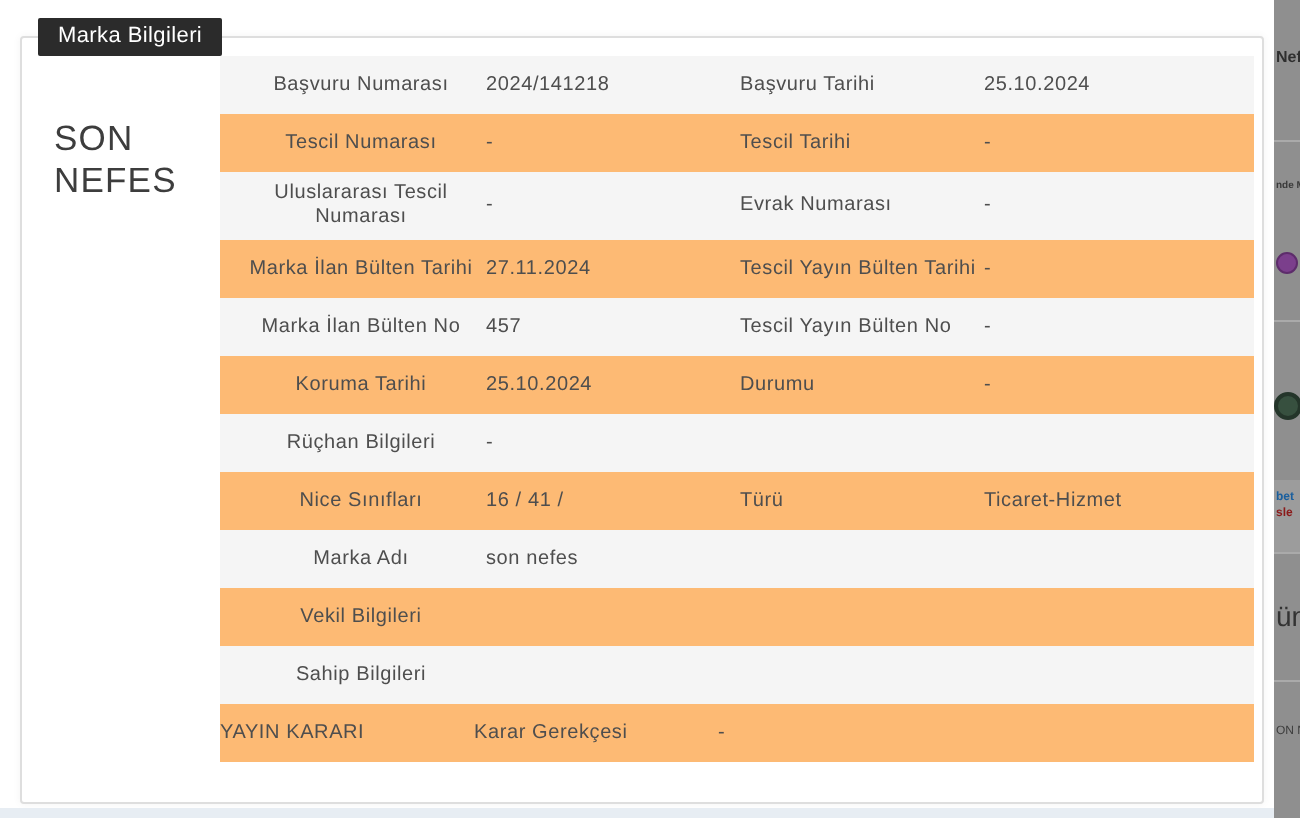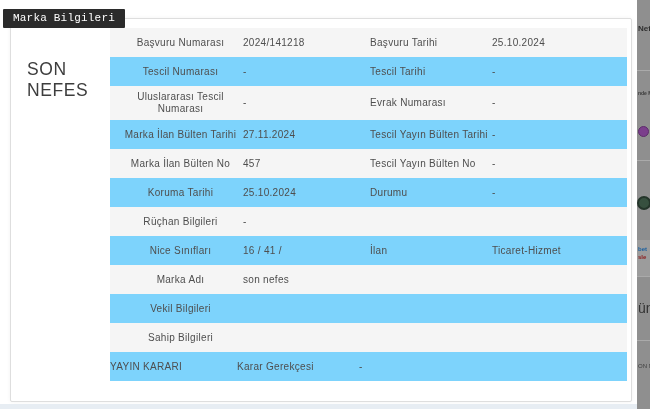--- a/index.html
+++ b/index.html
@@ -5,31 +5,31 @@
   * { margin:0; padding:0; box-sizing:border-box; }
   html,body { width:650px; height:409px; overflow:hidden; background:#ffffff;
               font-family:"Liberation Sans", sans-serif; }
   .stage { position:relative; width:650px; height:409px; background:#ffffff; }
 
   
   .card { position:absolute; left:10px; top:18px; width:622px; height:384px;
           background:#ffffff; border:1px solid #dedede; border-radius:2px;
           box-shadow:0 0 4px rgba(0,0,0,0.05); }
 
-  .tab { position:absolute; left:3px; top:9px; background:#2b2b2b; color:#ffffff;
+  .tab { position:absolute; left:19px; top:9px; background:#2b2b2b; color:#ffffff;
          font-size:11px; letter-spacing:0.2px; padding:3px 10px 4px 10px; z-index:5;
-         border-radius:1px;font-family:Liberation Mono, monospace; }
+         border-radius:1px; }
 
   .brand { position:absolute; left:6px; top:40px; width:92px; text-align:left;
            padding-left:10px; font-size:17.5px; color:#3d3d3d; letter-spacing:0.6px; }
 
   
   .info-table { position:absolute; left:99px; top:9px; width:517px; }
   .row { display:flex; align-items:center; min-height:29px; padding:5px 0;
-         background:#7dd3fc; }
+         background:#fdba74; }
   .row:nth-child(odd) { background:#f5f5f5; }
   .cell { font-size:10px; color:#4e4e4e; letter-spacing:0.3px; line-height:12px;
           white-space:pre-line; }
   .c1 { width:133px; padding-left:8px; flex:0 0 auto;text-align:center; }
   .c2 { width:127px; flex:0 0 auto; }
   .c2.wide { flex:1 1 auto; width:auto; padding-right:8px; }
   .c3 { width:122px; flex:0 0 auto; }
   .c4 { flex:1 1 auto; }
 
   
@@ -99,21 +99,21 @@
           <div class="cell c3">Durumu</div>
           <div class="cell c4">-</div>
         </div>
         <div class="row">
           <div class="cell c1">Rüçhan Bilgileri</div>
           <div class="cell c2 wide">-</div>
         </div>
         <div class="row">
           <div class="cell c1">Nice Sınıfları</div>
           <div class="cell c2">16 / 41 /</div>
-          <div class="cell c3">İlan</div>
+          <div class="cell c3">Türü</div>
           <div class="cell c4">Ticaret-Hizmet</div>
         </div>
         <div class="row">
           <div class="cell c1">Marka Adı</div>
           <div class="cell c2 wide">son nefes</div>
         </div>
         <div class="row">
           <div class="cell c1">Vekil Bilgileri</div>
         </div>
         <div class="row">

